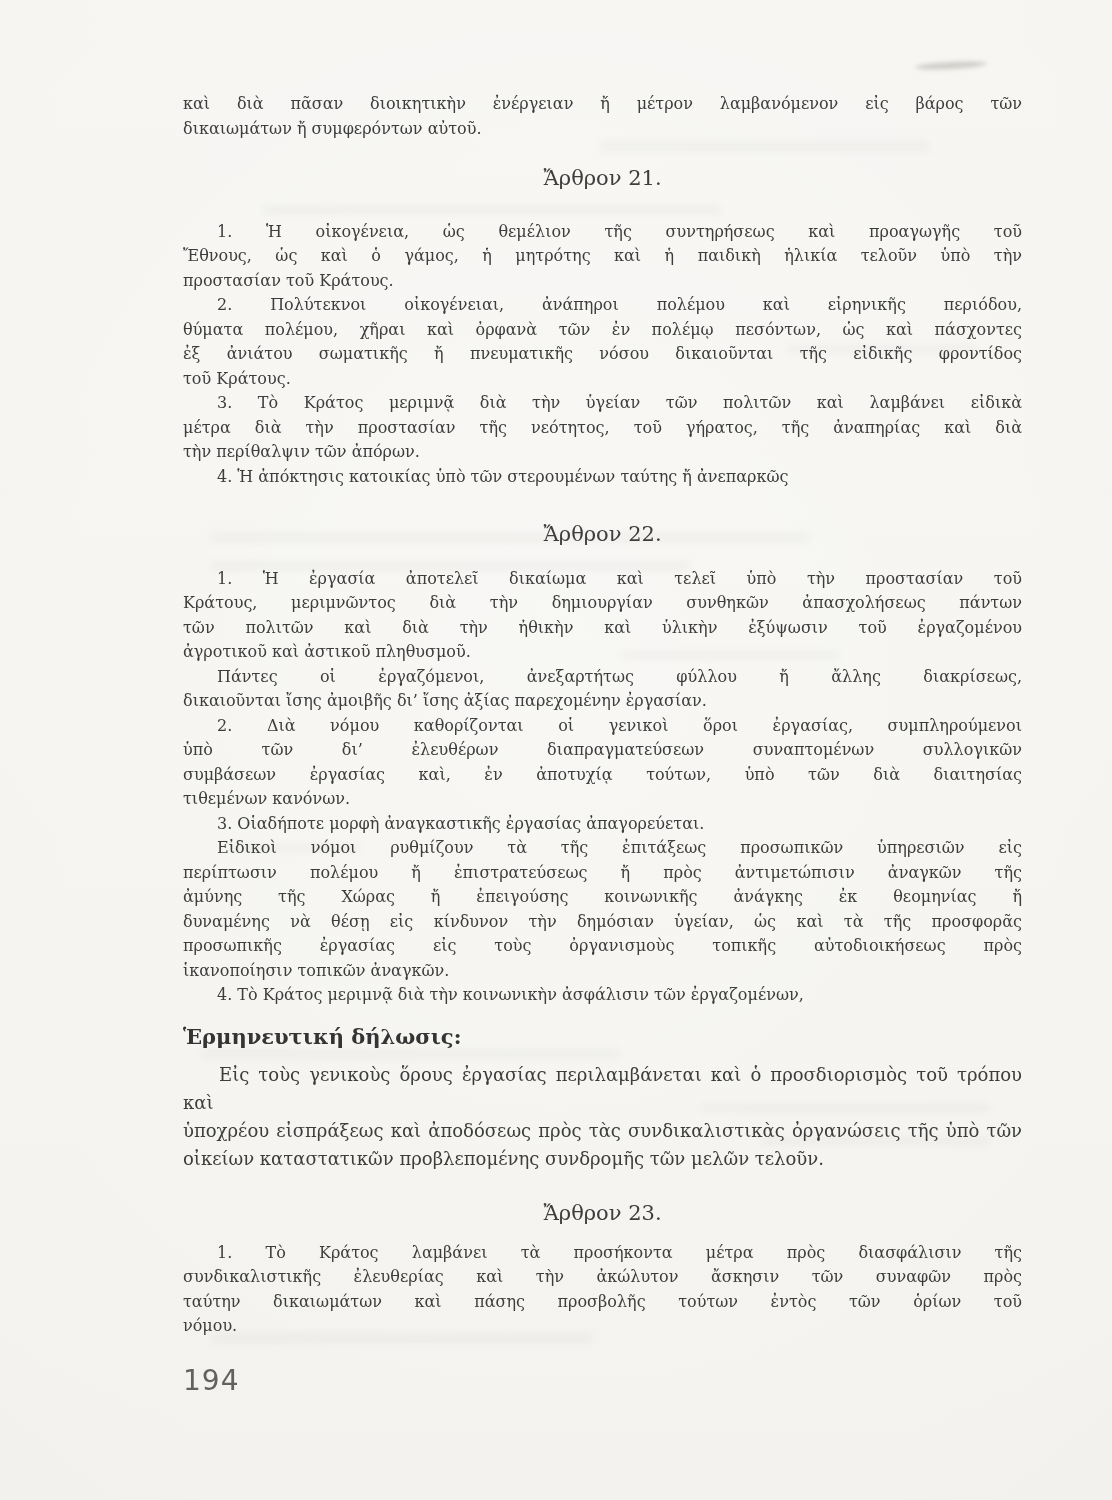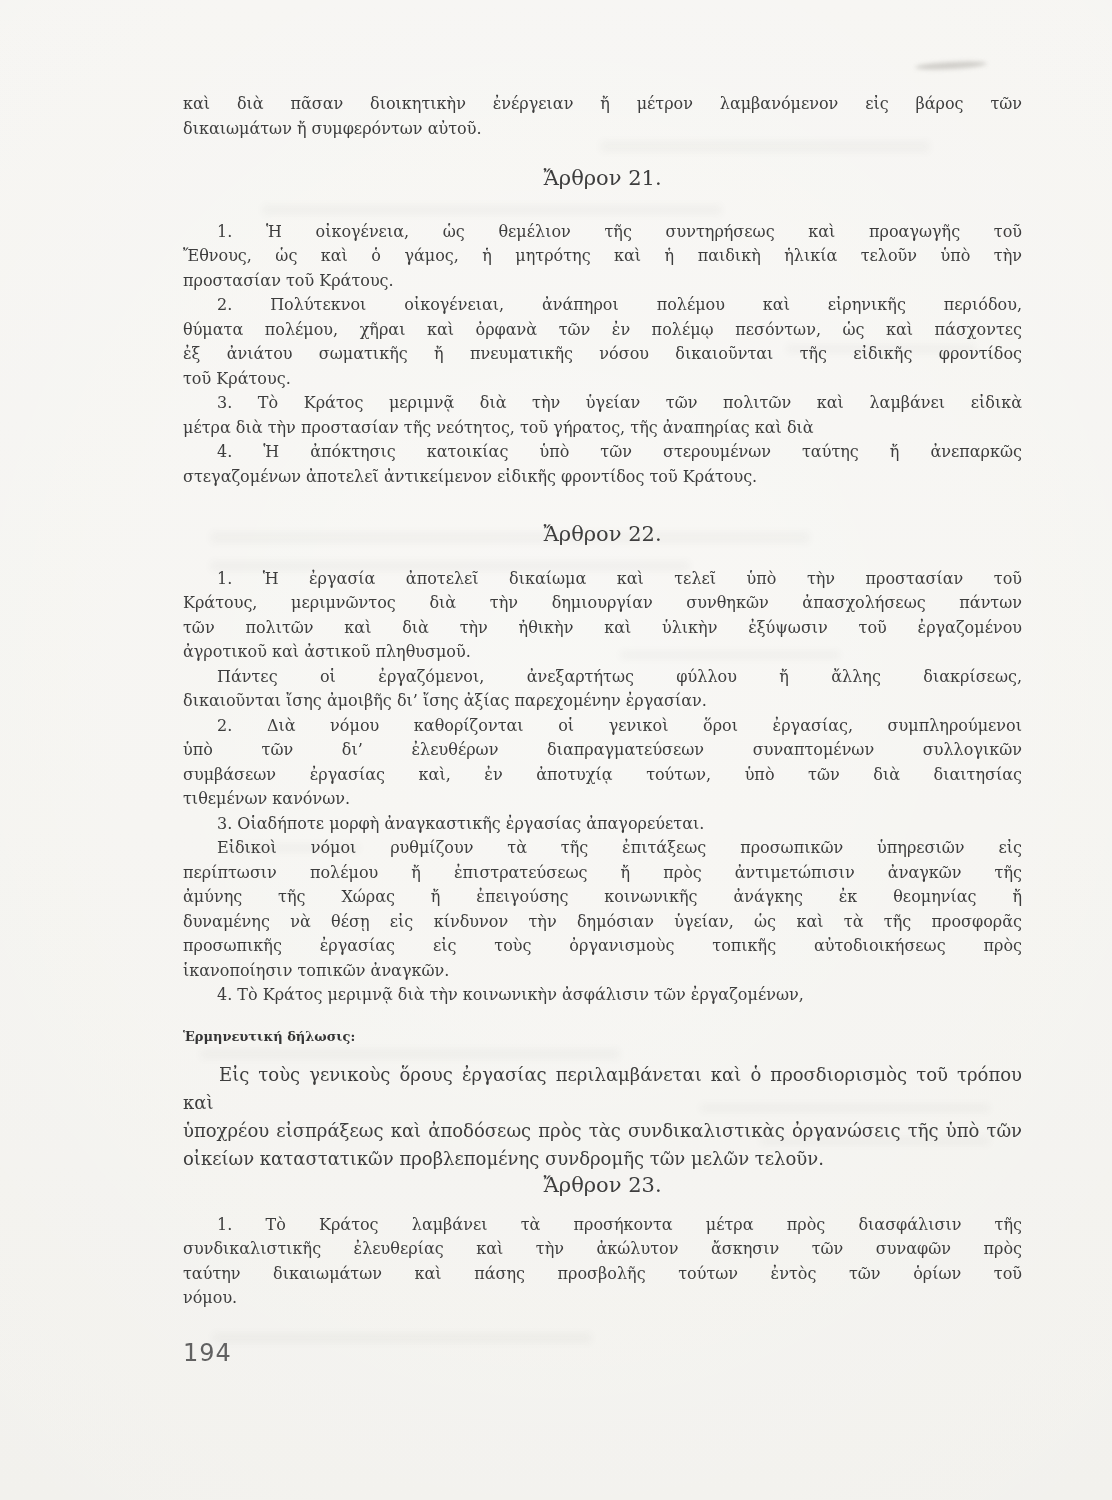--- a/index.html
+++ b/index.html
@@ -35,37 +35,37 @@
   .para.noindent .line:first-child { text-indent: 0; }
   .para .line:last-child { text-align-last: left; }
   .article-heading {
     text-align: center;
     font-size: 21px;
     line-height: 24.5px;
     color: #3d3d3d;
   }
   .article-heading.h21 { margin: 25px 0 29px; }
   .article-heading.h22 { margin: 33px 0 20px; text-align: center; }
-  .article-heading.h23 { margin: 0 0 15px; }
+  .article-heading.h23 { margin: 28px 0 15px; }
   .note-heading {
     font-weight: bold;
-    font-size: 13px;
+    font-size: 21px;
     line-height: 24.5px;
     color: #343434;
     margin: 17px 0 12px;
   }
   .note-para .line {
     font-size: 18px;
     line-height: 28px;
   }
   .note-para .line:first-child { text-indent: 36px; }
   .page-number {
     margin-top: 29px;
     font-family: "DejaVu Sans", "Liberation Sans", sans-serif;
-    font-size: 24px;
+    font-size: 28px;
     line-height: 26px;
     color: #616161;
     letter-spacing: 1px;
   }
   
   .smudge {
     position: absolute;
     left: 915px; top: 62px;
     width: 72px; height: 7px;
     background: #c3c1bc;
@@ -118,24 +118,24 @@
   </div>
   <div class="para">
     <div class="line">2. Πολύτεκνοι οἰκογένειαι, ἀνάπηροι πολέμου καὶ εἰρηνικῆς περιόδου,</div>
     <div class="line">θύματα πολέμου, χῆραι καὶ ὀρφανὰ τῶν ἐν πολέμῳ πεσόντων, ὡς καὶ πάσχοντες</div>
     <div class="line">ἐξ ἀνιάτου σωματικῆς ἤ πνευματικῆς νόσου δικαιοῦνται τῆς εἰδικῆς φροντίδος</div>
     <div class="line">τοῦ Κράτους.</div>
   </div>
   <div class="para">
     <div class="line">3. Τὸ Κράτος μεριμνᾷ διὰ τὴν ὑγείαν τῶν πολιτῶν καὶ λαμβάνει εἰδικὰ</div>
     <div class="line">μέτρα διὰ τὴν προστασίαν τῆς νεότητος, τοῦ γήρατος, τῆς ἀναπηρίας καὶ διὰ</div>
+    <div class="line">τὴν περίθαλψιν τῶν ἀπόρων.</div>
   </div>
   <div class="para">
     <div class="line">4. Ἡ ἀπόκτησις κατοικίας ὑπὸ τῶν στερουμένων ταύτης ἤ ἀνεπαρκῶς</div>
-    <div class="line">στεγαζομένων ἀποτελεῖ ἀντικείμενον εἰδικῆς φροντίδος τοῦ Κράτους.</div>
   </div>
 
   <div class="article-heading h22">Ἄρθρον 22.</div>
 
   <div class="para">
     <div class="line">1. Ἡ ἐργασία ἀποτελεῖ δικαίωμα καὶ τελεῖ ὑπὸ τὴν προστασίαν τοῦ</div>
     <div class="line">Κράτους, μεριμνῶντος διὰ τὴν δημιουργίαν συνθηκῶν ἀπασχολήσεως πάντων</div>
     <div class="line">τῶν πολιτῶν καὶ διὰ τὴν ἠθικὴν καὶ ὑλικὴν ἐξύψωσιν τοῦ ἐργαζομένου</div>
     <div class="line">ἀγροτικοῦ καὶ ἀστικοῦ πληθυσμοῦ.</div>
   </div>

